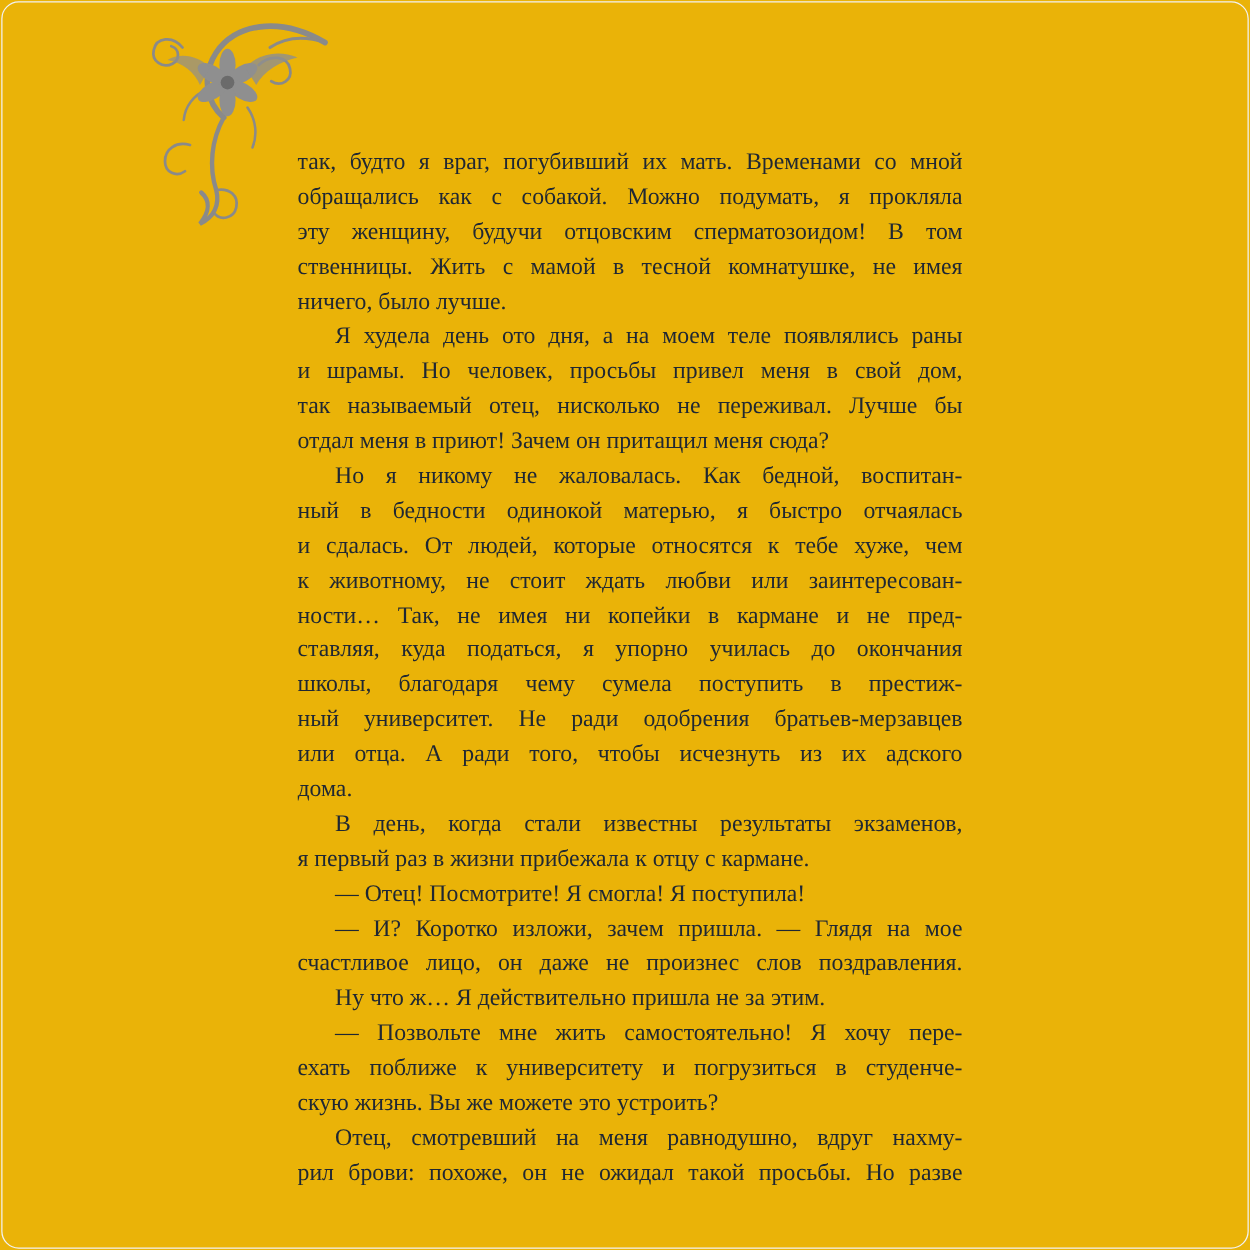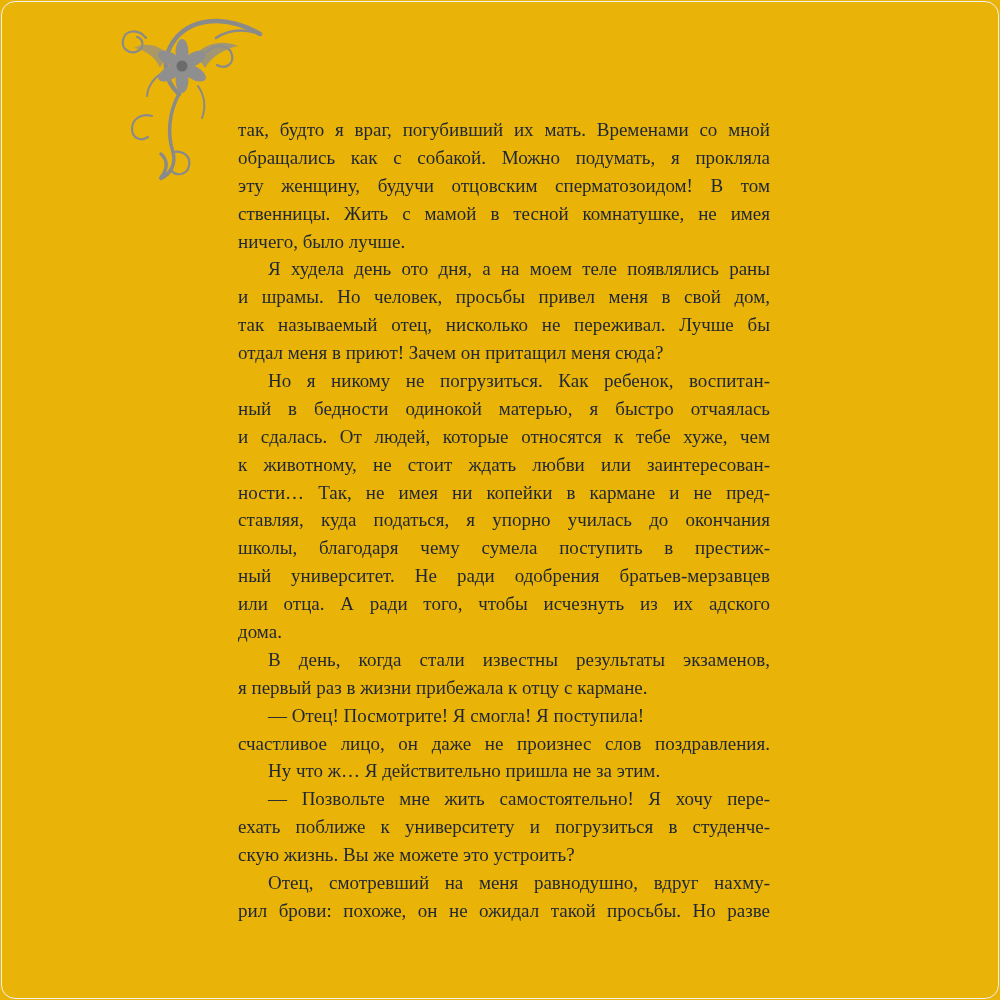--- a/index.html
+++ b/index.html
@@ -87,33 +87,34 @@
   <div class="text-block">
       <div class="line">так, будто я враг, погубивший их мать. Временами со мной</div>
       <div class="line">обращались как с собакой. Можно подумать, я прокляла</div>
       <div class="line">эту женщину, будучи отцовским сперматозоидом! В том</div>
       <div class="line">ственницы. Жить с мамой в тесной комнатушке, не имея</div>
       <div class="line last">ничего, было лучше.</div>
       <div class="line indent">Я худела день ото дня, а на моем теле появлялись раны</div>
       <div class="line">и шрамы. Но человек, просьбы привел меня в свой дом,</div>
       <div class="line">так называемый отец, нисколько не переживал. Лучше бы</div>
       <div class="line last">отдал меня в приют! Зачем он притащил меня сюда?</div>
-      <div class="line indent">Но я никому не погрузиться. Как ребенок, воспитан-</div>
+      <div class="line indent">Но я никому не жаловалась. Как бедной, воспитан-</div>
       <div class="line">ный в бедности одинокой матерью, я быстро отчаялась</div>
       <div class="line">и сдалась. От людей, которые относятся к тебе хуже, чем</div>
       <div class="line">к животному, не стоит ждать любви или заинтересован-</div>
       <div class="line">ности… Так, не имея ни копейки в кармане и не пред-</div>
       <div class="line">ставляя, куда податься, я упорно училась до окончания</div>
       <div class="line">школы, благодаря чему сумела поступить в престиж-</div>
       <div class="line">ный университет. Не ради одобрения братьев-мерзавцев</div>
       <div class="line">или отца. А ради того, чтобы исчезнуть из их адского</div>
       <div class="line last">дома.</div>
       <div class="line indent">В день, когда стали известны результаты экзаменов,</div>
       <div class="line last">я первый раз в жизни прибежала к отцу с кармане.</div>
       <div class="line indent last">— Отец! Посмотрите! Я смогла! Я поступила!</div>
+      <div class="line indent">— И? Коротко изложи, зачем пришла. — Глядя на мое</div>
       <div class="line">счастливое лицо, он даже не произнес слов поздравления.</div>
       <div class="line indent last">Ну что ж… Я действительно пришла не за этим.</div>
       <div class="line indent">— Позвольте мне жить самостоятельно! Я хочу пере-</div>
       <div class="line">ехать поближе к университету и погрузиться в студенче-</div>
       <div class="line last">скую жизнь. Вы же можете это устроить?</div>
       <div class="line indent">Отец, смотревший на меня равнодушно, вдруг нахму-</div>
       <div class="line">рил брови: похоже, он не ожидал такой просьбы. Но разве</div>
     </div>
 
 </div>

